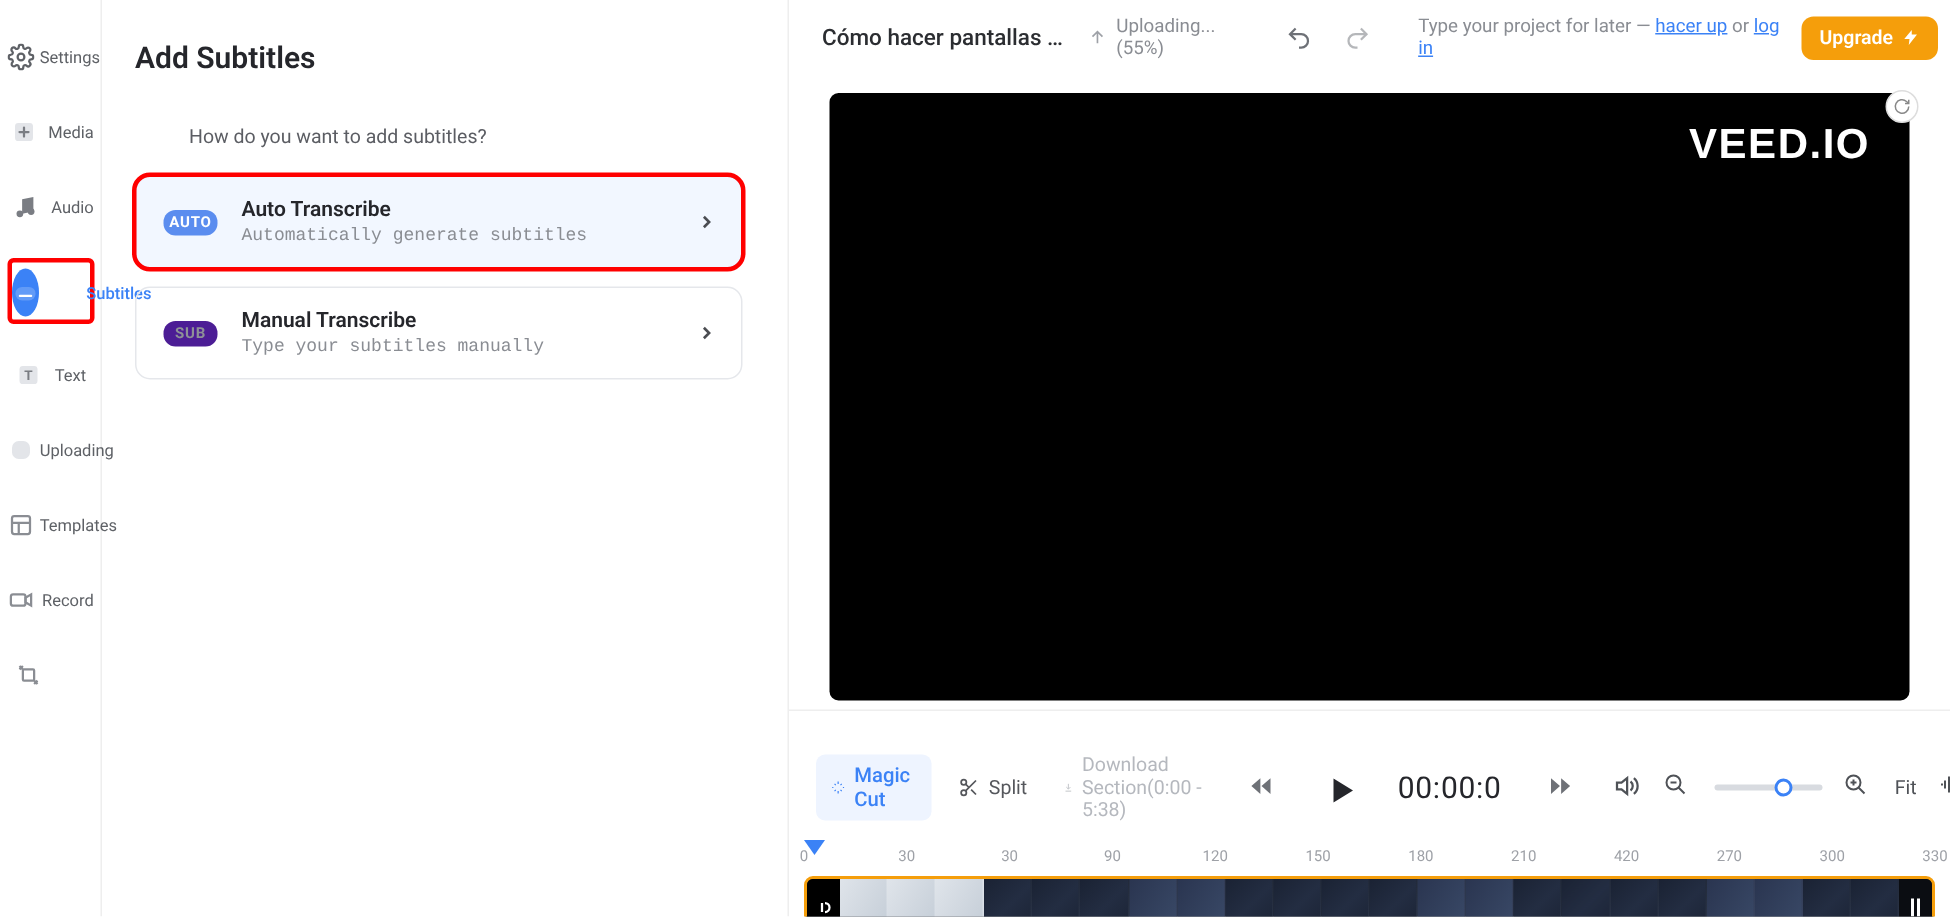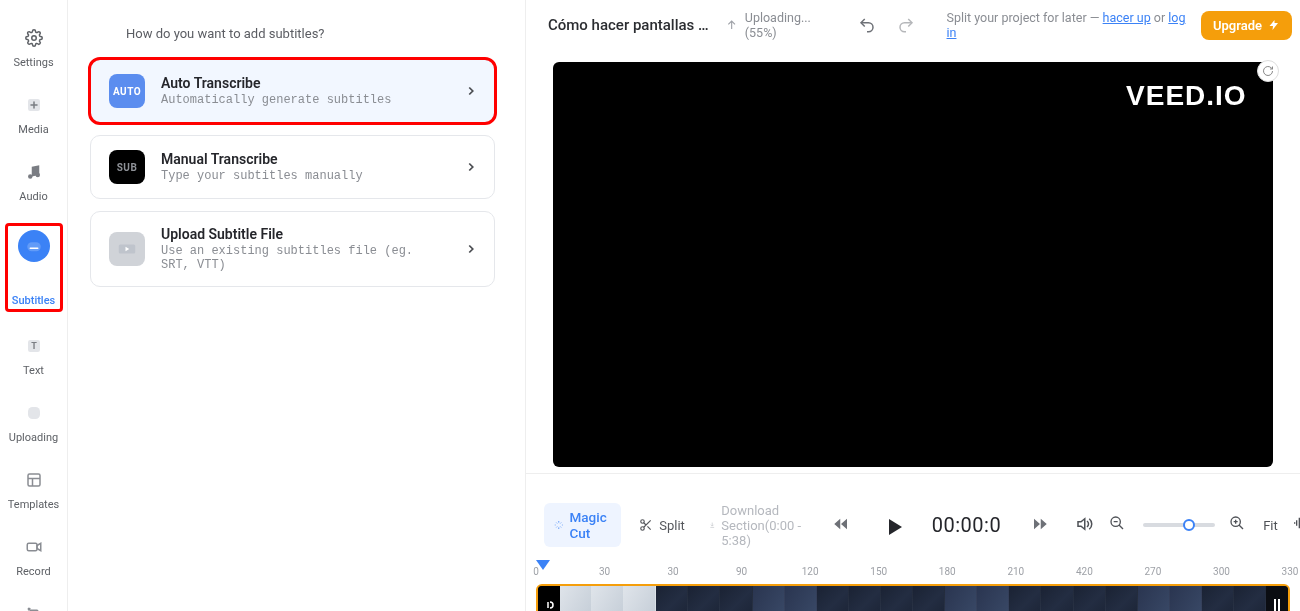--- a/index.html
+++ b/index.html
@@ -1,33 +1,33 @@
 <!DOCTYPE html>
 <html><head>
 <meta charset="utf-8">
 <style>
   * { box-sizing: border-box; margin: 0; padding: 0; font-family: -apple-system, BlinkMacSystemFont, "Segoe UI", Roboto, sans-serif; }
   body { width: 1300px; height: 611px; overflow: hidden; background: #fff; color: #333; }
   .app { display: flex; width: 100%; height: 100%; }
   .sidebar { width: 68px; min-width:68px; display: flex; flex-direction: column; align-items: center; padding-top: 22px; border-right: 1px solid #eee; gap: 18px; }
-  .side-item { display:flex; flex-direction:column; align-items:center; gap:4px; cursor:pointer; width:58px; padding:2px 0; border-radius:6px; }
+  .side-item { display:flex; flex-direction:row; align-items:center; gap:4px; cursor:pointer; width:58px; padding:2px 0; border-radius:6px; }
   .side-item .icon-wrap { width:28px; height:28px; display:flex; align-items:center; justify-content:center; color:#5e6166; }
   .side-item.active-highlight { border:3px solid #ff0000; padding:4px 0 2px; border-radius:4px;gap:32px; }
   .side-item.active .icon-wrap { background:#3b82f6; color:#fff; border-radius:50%; width:32px; height:32px; }
   .side-label { font-size:11px; color:#5e6166; }
   .side-item.active .side-label { color:#3b82f6; font-weight:500; }
   .panel { width: 458px; min-width:458px; padding: 26px 30px 0 22px; border-right:1px solid #eee; }
   .panel h1 { font-size:20px; font-weight:600; color:#25262b; margin-bottom: 34px; }
   .panel-question { font-size:13px; color:#5b5d63; margin:0 0 18px 36px; }
   .option-card { display:flex; align-items:center; border:1px solid #e5e7eb; border-radius:10px; padding:14px 16px 14px 18px; margin-bottom:12px; cursor:pointer; gap:16px; min-height:62px; }
   .option-card.selected { background:#f2f7ff; border-color:#cfe1ff; }
   .option-card.highlight { outline:3px solid #ff0000; outline-offset:-1px; }
-  .option-badge { width:36px; height:34px; border-radius:8px; display:flex; align-items:center; justify-content:center; font-size:10px; font-weight:700; color:#fff; letter-spacing:0.5px; }
+  .option-badge { width:36px; height:17px; border-radius:8px; display:flex; align-items:center; justify-content:center; font-size:10px; font-weight:700; color:#fff; letter-spacing:0.5px; }
   .badge-auto { background:#5b8def; }
-  .badge-sub { background:#000000; color:#8e9197; }
+  .badge-sub { background:#4c1d95; color:#8e9197; }
   .badge-file { background:#d0d3d8; color:#8e9197; position:relative; }
   .option-text { flex:1; }
   .option-title { font-size:14px; font-weight:600; color:#25262b; margin-bottom:2px; }
   .option-desc { font-size:12px; color:#8a8d93;font-family:Liberation Mono, monospace; }
   .chev { color:#4b4d52; }
   .right { flex:1; display:flex; flex-direction:column; min-width:0; }
   .topbar { display:flex; align-items:center; padding:10px 8px 10px 22px; gap:14px; font-size:13px; color:#4f5257; }
   .project-title { font-size:15px; font-weight:500; color:#2b2d31; white-space:nowrap; overflow:hidden; text-overflow:ellipsis; max-width:180px;}
   .upload-status { display:flex; align-items:center; gap:6px; color:#8a8d93; font-size:12.5px; }
   .hist-btn { width:26px; height:26px; display:flex; align-items:center; justify-content:center; color:#6e7177; cursor:pointer; border-radius:4px; }
@@ -147,20 +147,21 @@
         <svg width="18" height="18" viewBox="0 0 24 24" fill="none" stroke="#8a8d93" stroke-width="2">
             <path d="M7 4 4 7M4 4l3 3M17 20l3-3M20 20l-3-3"></path>
             <rect x="7" y="7" width="10" height="10" rx="1"></rect>
           </svg>
       </span>
     </div>
 
   </div>
 
   <div class="panel">
+    <h1>Add Subtitles</h1>
     <div class="panel-question">How do you want to add subtitles?</div>
 
     <div class="option-card selected highlight">
       <div class="option-badge badge-auto">AUTO</div>
       <div class="option-text">
         <div class="option-title">Auto Transcribe</div>
         <div class="option-desc">Automatically generate subtitles</div>
       </div>
       <span class="chev">
         <svg width="14" height="14" viewBox="0 0 24 24" fill="none" stroke="currentColor" stroke-width="3">
@@ -175,37 +176,20 @@
         <div class="option-title">Manual Transcribe</div>
         <div class="option-desc">Type your subtitles manually</div>
       </div>
       <span class="chev">
         <svg width="14" height="14" viewBox="0 0 24 24" fill="none" stroke="currentColor" stroke-width="3">
             <path d="M9 6l6 6-6 6"></path>
           </svg>
       </span>
     </div>
 
-    <div class="option-card">
-      <div class="option-badge badge-file">
-        <svg width="18" height="14" viewBox="0 0 24 16" fill="none">
-            <rect x="1" y="2" width="22" height="12" rx="2" fill="#bfc4cc"></rect>
-            <polygon points="10,5 10,11 15,8" fill="#fff"></polygon>
-          </svg>
-      </div>
-      <div class="option-text">
-        <div class="option-title">Upload Subtitle File</div>
-        <div class="option-desc">Use an existing subtitles file (eg. SRT, VTT)</div>
-      </div>
-      <span class="chev">
-        <svg width="14" height="14" viewBox="0 0 24 24" fill="none" stroke="currentColor" stroke-width="3">
-            <path d="M9 6l6 6-6 6"></path>
-          </svg>
-      </span>
-    </div>
   </div>
 
   <div class="right">
     <div class="topbar">
       <div class="project-title">Cómo hacer pantallas fi...</div>
       <div class="upload-status">
         <svg width="14" height="14" viewBox="0 0 24 24" fill="none" stroke="#9ea1a7" stroke-width="2">
             <path d="M12 19V6M6 11l6-6 6 6"></path>
           </svg>
         <span>Uploading... (55%)</span>
@@ -217,21 +201,21 @@
           </svg>
       </div>
       <div class="hist-btn" style="opacity:0.5">
         <svg width="18" height="18" viewBox="0 0 24 24" fill="none" stroke="currentColor" stroke-width="2">
             <path d="M15 14l5-5-5-5"></path>
             <path d="M20 9H10a6 6 0 0 0 0 12h2"></path>
           </svg>
       </div>
       <div class="spacer"></div>
       <div class="save-text">
-        <span>Split your project for later —</span>
+        <span>Type your project for later —</span>
         <a href="#">hacer up</a>
         <span>or</span>
         <a href="#">log in</a>
       </div>
       <div class="upgrade-btn">
         <span>Upgrade</span>
         <svg width="12" height="12" viewBox="0 0 24 24" fill="#fff">
             <path d="M13 2 3 14h7l-1 8 11-14h-7z"></path>
           </svg>
       </div>

